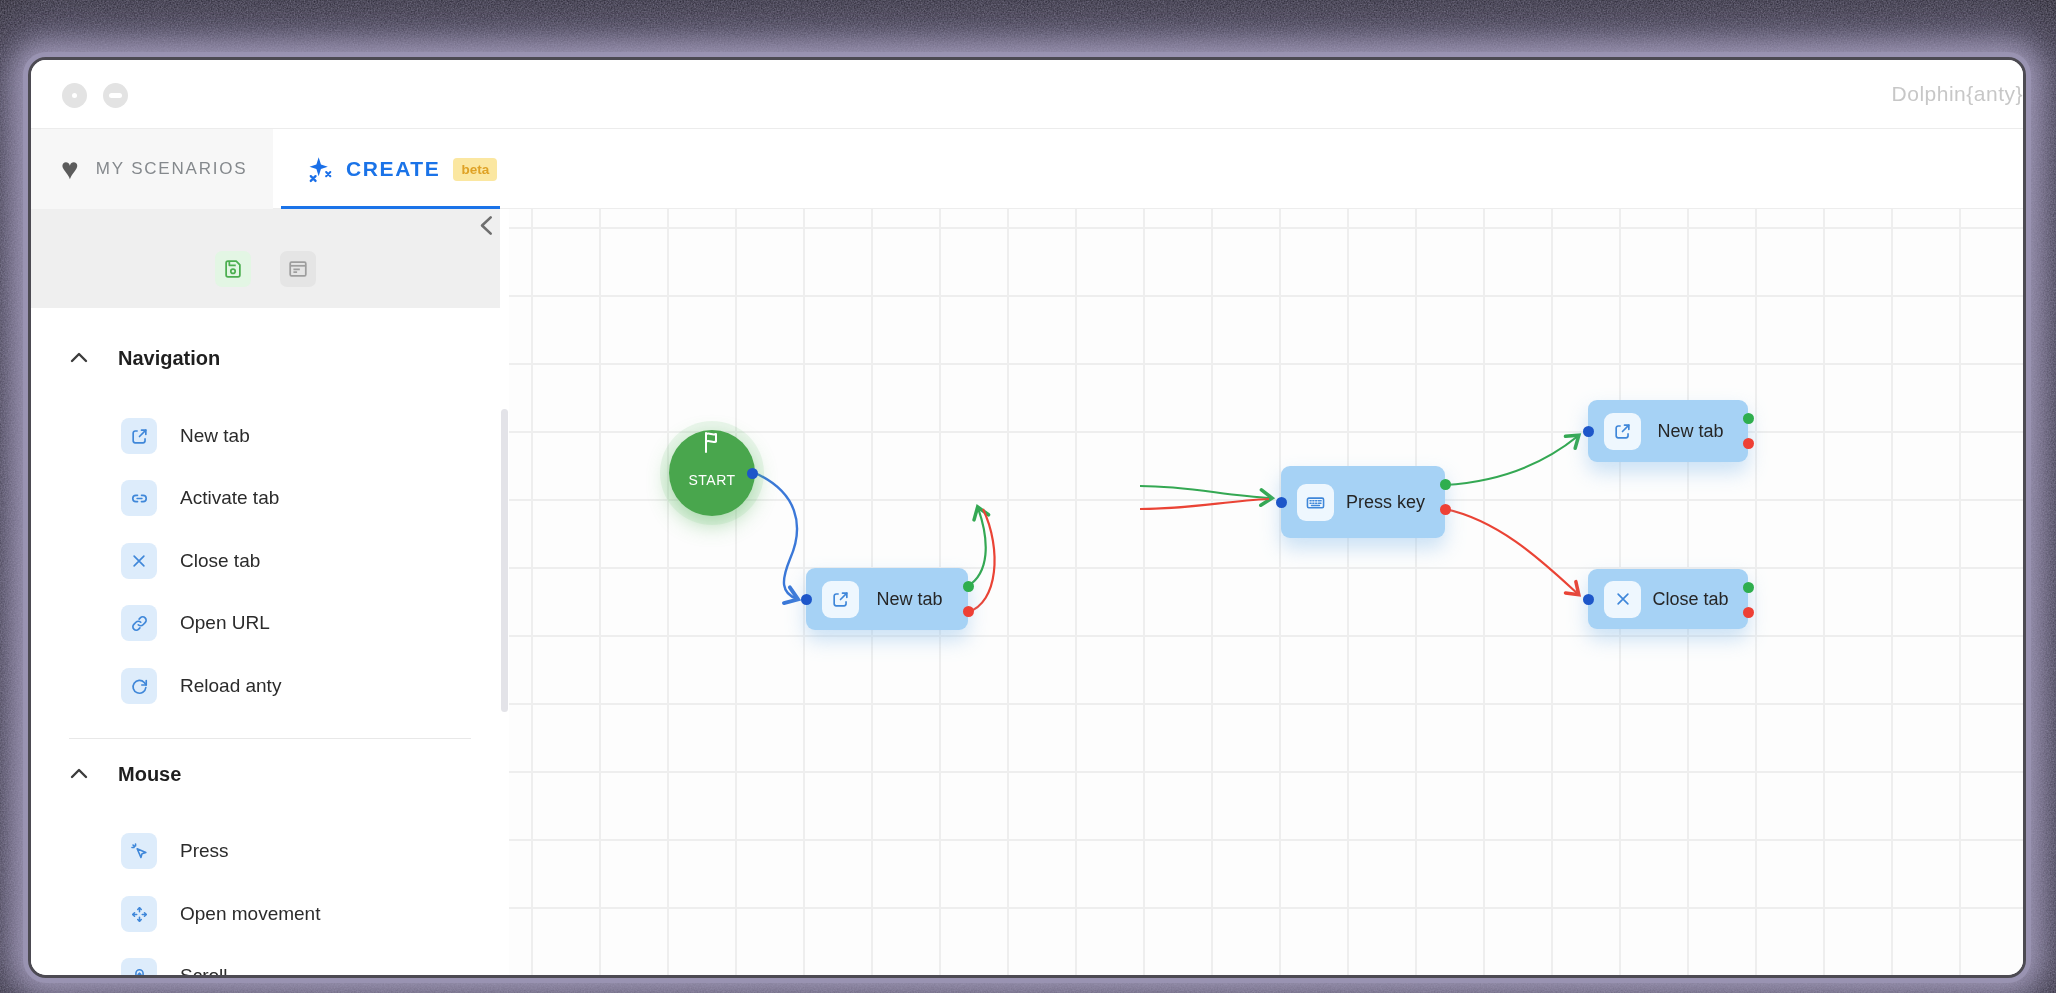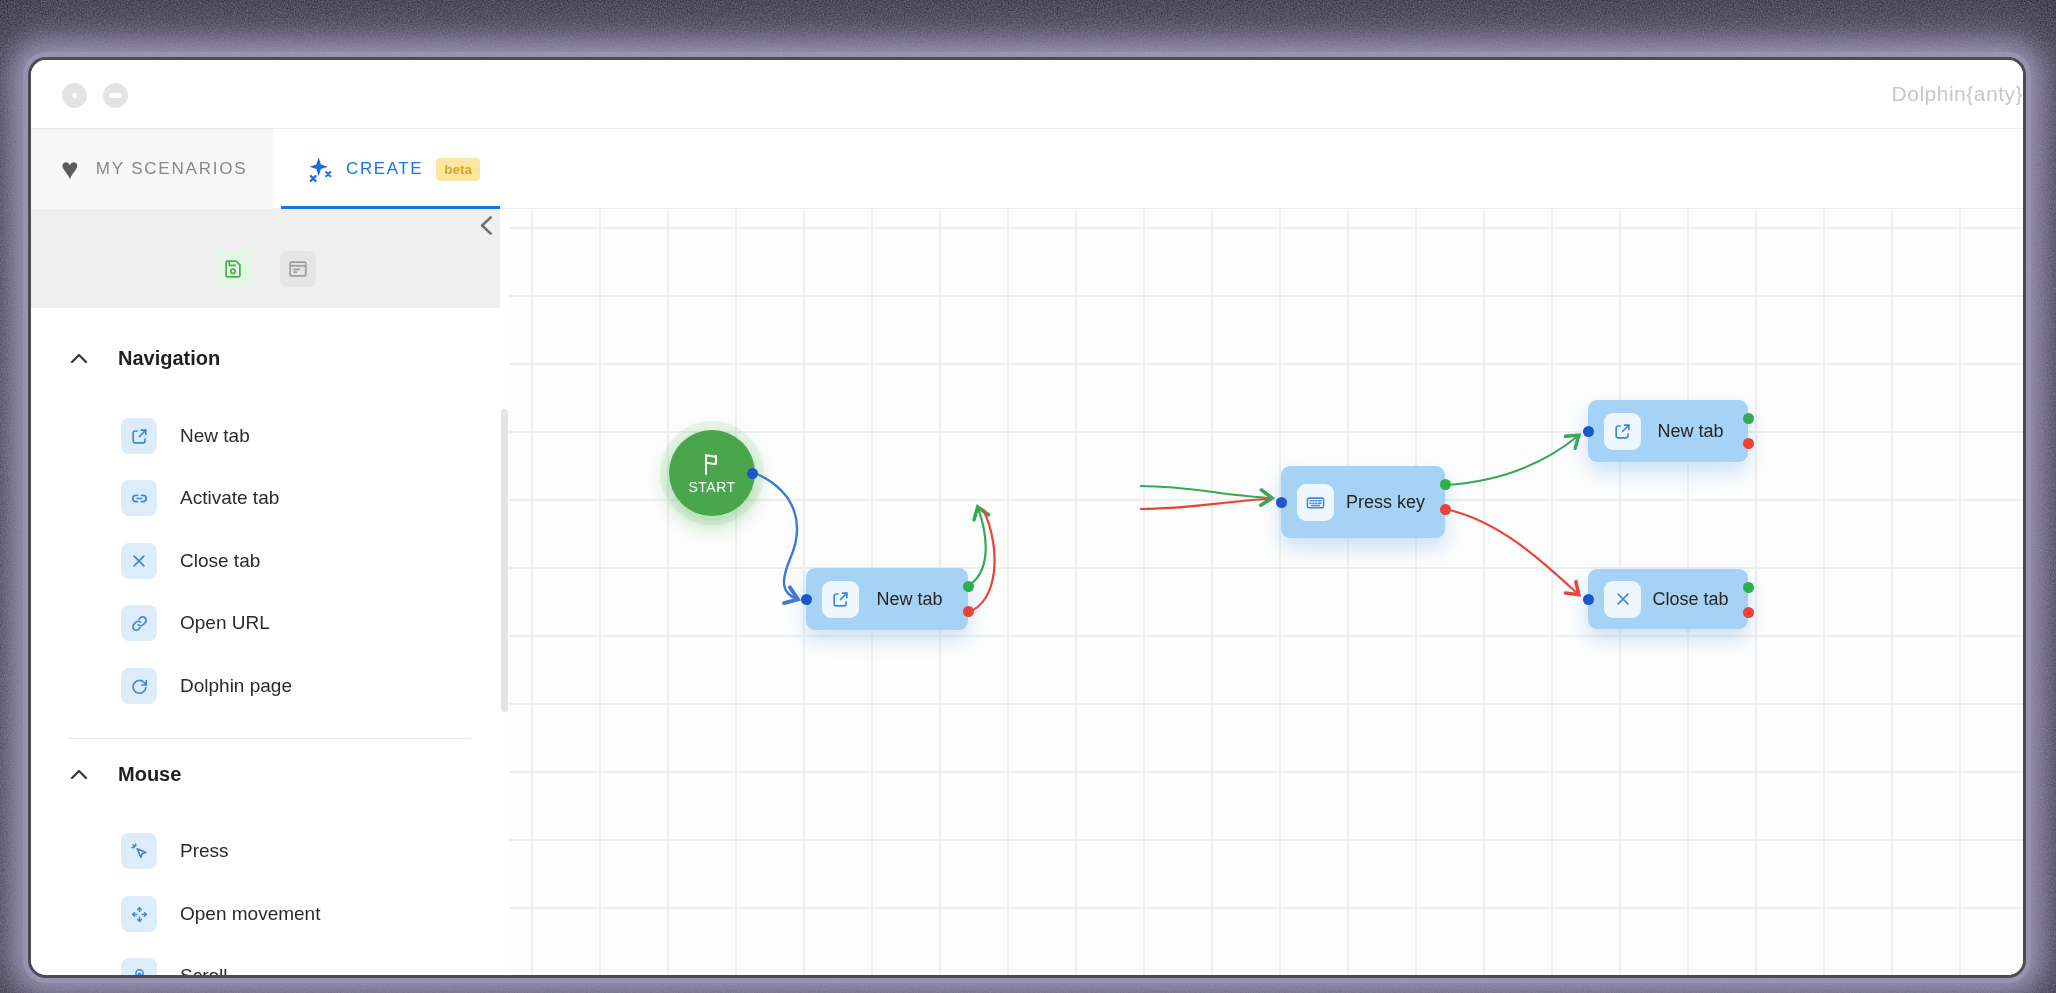--- a/index.html
+++ b/index.html
@@ -20,58 +20,58 @@
   .win-btn .dot { position:absolute; left:50%; top:50%; width:5px; height:5px; margin:-2.5px 0 0 -2.5px; border-radius:50%; background:#fff; }
   .win-btn .dash { position:absolute; left:50%; top:50%; width:13px; height:4.5px; margin:-2.25px 0 0 -6.5px; border-radius:3px; background:#fff; }
   .win-title { position:absolute; left:0; right:0; top:22px; text-align:right; font-size:21px; color:#c7c7c7; letter-spacing:.5px; }
   
   .tabbar { position:relative; height:80px; border-bottom:1px solid #ededed; background:#fff; }
   .tab-myscenarios { position:absolute; left:0; top:0; width:242px; height:80px; background:#f7f7f7;
                      display:flex; align-items:center; gap:17px; padding-left:30px; cursor:pointer; }
   .heart { font-size:30px; color:#5c5c5c; line-height:1; }
   .tab-label { font-size:17px; color:#85898d; letter-spacing:1.8px; font-weight:500; }
   .tab-create { position:absolute; left:242px; top:0; width:227px; height:80px; display:flex; align-items:center; gap:13px; padding-left:33px; cursor:pointer; }
-  .create-label { font-size:17px; color:#1a73e8; letter-spacing:1.6px; font-weight:400; }
+  .create-label { font-size:21px; color:#1a73e8; letter-spacing:1.6px; font-weight:700; }
   .beta-badge { background:#fbe7a1; color:#dfa226; font-size:13.5px; font-weight:700; padding:4px 8px; border-radius:4px; }
   .create-underline { position:absolute; left:250px; top:77px; width:219px; height:3px; background:#1a73e8; }
   .trash-btn { position:absolute; left:1545px; top:92px; width:32px; height:36px; cursor:pointer; }
   .search-box { position:absolute; left:1587px; top:85px; width:445px; height:50px; background:#fff;
                 border:1px solid #e7e7e7; border-radius:10px; box-shadow:0 1px 6px rgba(0,0,0,.05);
                 display:flex; align-items:center; padding:0 14px; gap:10px; }
   .search-box input { border:none; outline:none; flex:1; font-size:17px; color:#444; font-family:"Liberation Sans",sans-serif; }
   .search-box input::placeholder { color:#9aa0a6; }
   
   .win-body { position:relative; height:772px; display:flex; }
   
   .sidebar { position:relative; width:478px; height:100%; background:#fff; flex:none; }
   .sidebar-head { position:absolute; left:0; top:0; width:469px; height:99px; background:#efefef; }
   .icon-btn { position:absolute; top:42px; width:36px; height:36px; border-radius:7px; display:flex; align-items:center; justify-content:center; cursor:pointer; }
   .icon-btn.save { left:184px; background:#e3f6e4; }
   .icon-btn.log  { left:249px; background:#e5e5e5; }
   .collapse-btn { position:absolute; left:444px; top:3px; width:26px; height:26px; cursor:pointer; }
-  .section-head { position:absolute; left:37px; display:flex; align-items:center; gap:28px; cursor:pointer; }
+  .section-head { position:absolute; left:37px; display:flex; align-items:flex-start; gap:28px; cursor:pointer; }
   .section-title { font-size:20px; font-weight:700; color:#1f1f1f; }
   .side-item { position:absolute; left:90px; display:flex; align-items:center; gap:23px; cursor:pointer; }
   .side-ic { width:36px; height:36px; border-radius:8px; background:#ddecfb; display:flex; align-items:center; justify-content:center; flex:none; }
   .side-item span { font-size:19px; color:#2b2b2b; }
   .side-divider { position:absolute; left:38px; width:402px; height:1px; background:#e8e8e8; }
   .side-scrollbar { position:absolute; left:470px; top:-6px; width:7px; height:303px; border-radius:4px; background:#e3e3e8; }
   
   .canvas { position:relative; flex:1; height:100%; background:#fdfdfd;
             background-image:linear-gradient(to right,#eeeeee 2px,transparent 2px),
                              linear-gradient(to bottom,#eeeeee 2px,transparent 2px);
             background-size:68px 68px; background-position:22px 18px; overflow:hidden; }
   .edges { position:absolute; left:0; top:0; z-index:1; }
   .node { position:absolute; z-index:2; background:#a6d2f5; border-radius:9px; display:flex; align-items:center;
           box-shadow:0 10px 20px rgba(140,190,235,.45); cursor:grab; }
   .node-ic { width:37px; height:37px; margin-left:16px; border-radius:9px; background:#eef7fe;
              display:flex; align-items:center; justify-content:center; flex:none; }
   .node-label { flex:1; text-align:center; font-size:18px; color:#262626; padding-right:8px; }
   .start-node { position:absolute; z-index:2; width:86px; height:86px; border-radius:50%; background:#49a64d;
-                display:flex; flex-direction:column; align-items:center; justify-content:center; gap:3px; cursor:grab;
+                display:flex; flex-direction:column; align-items:center; gap:18px; cursor:grab;
                 box-shadow:0 0 0 9px rgba(110,195,115,.12), 0 8px 22px rgba(76,175,80,.45); }
   .start-node .start-label { color:#fff; font-size:14px; letter-spacing:.5px; }
   .port { position:absolute; width:11px; height:11px; border-radius:50%; z-index:3; cursor:crosshair; }
   .port.in  { left:-5.5px; top:50%; margin-top:-5.5px; background:#1d56c9; }
   .port.out-green { right:-5.5px; top:13px; background:#2fae4e; }
   .port.out-red   { right:-5.5px; top:38px; background:#ee4035; }
   svg.gl { display:block; }
 </style>
 </head>
 <body>
@@ -203,21 +203,21 @@
           </div>
           <span>Open URL</span>
         </div>
         <div class="side-item" style="top:459px;">
           <div class="side-ic">
             <svg width="19" height="19" viewBox="0 0 24 24" fill="none" stroke="#3f87d9" stroke-width="2.1" stroke-linecap="round" stroke-linejoin="round">
                 <path d="M20.5 4.5v5.6h-5.6"></path>
                 <path d="M20 13.3A8.1 8.1 0 1 1 18 7l2.5 3"></path>
               </svg>
           </div>
-          <span>Dolphin page</span>
+          <span>Reload anty</span>
         </div>
 
         <div class="side-divider" style="top:529px;"></div>
 
         <div class="section-head" style="top:554px;">
           <svg width="22" height="22" viewBox="0 0 22 22" fill="none" stroke="#3c3c3c" stroke-width="2.4" stroke-linecap="round" stroke-linejoin="round">
               <polyline points="4,14 11,7 18,14"></polyline>
             </svg>
           <span class="section-title">Mouse</span>
         </div>

